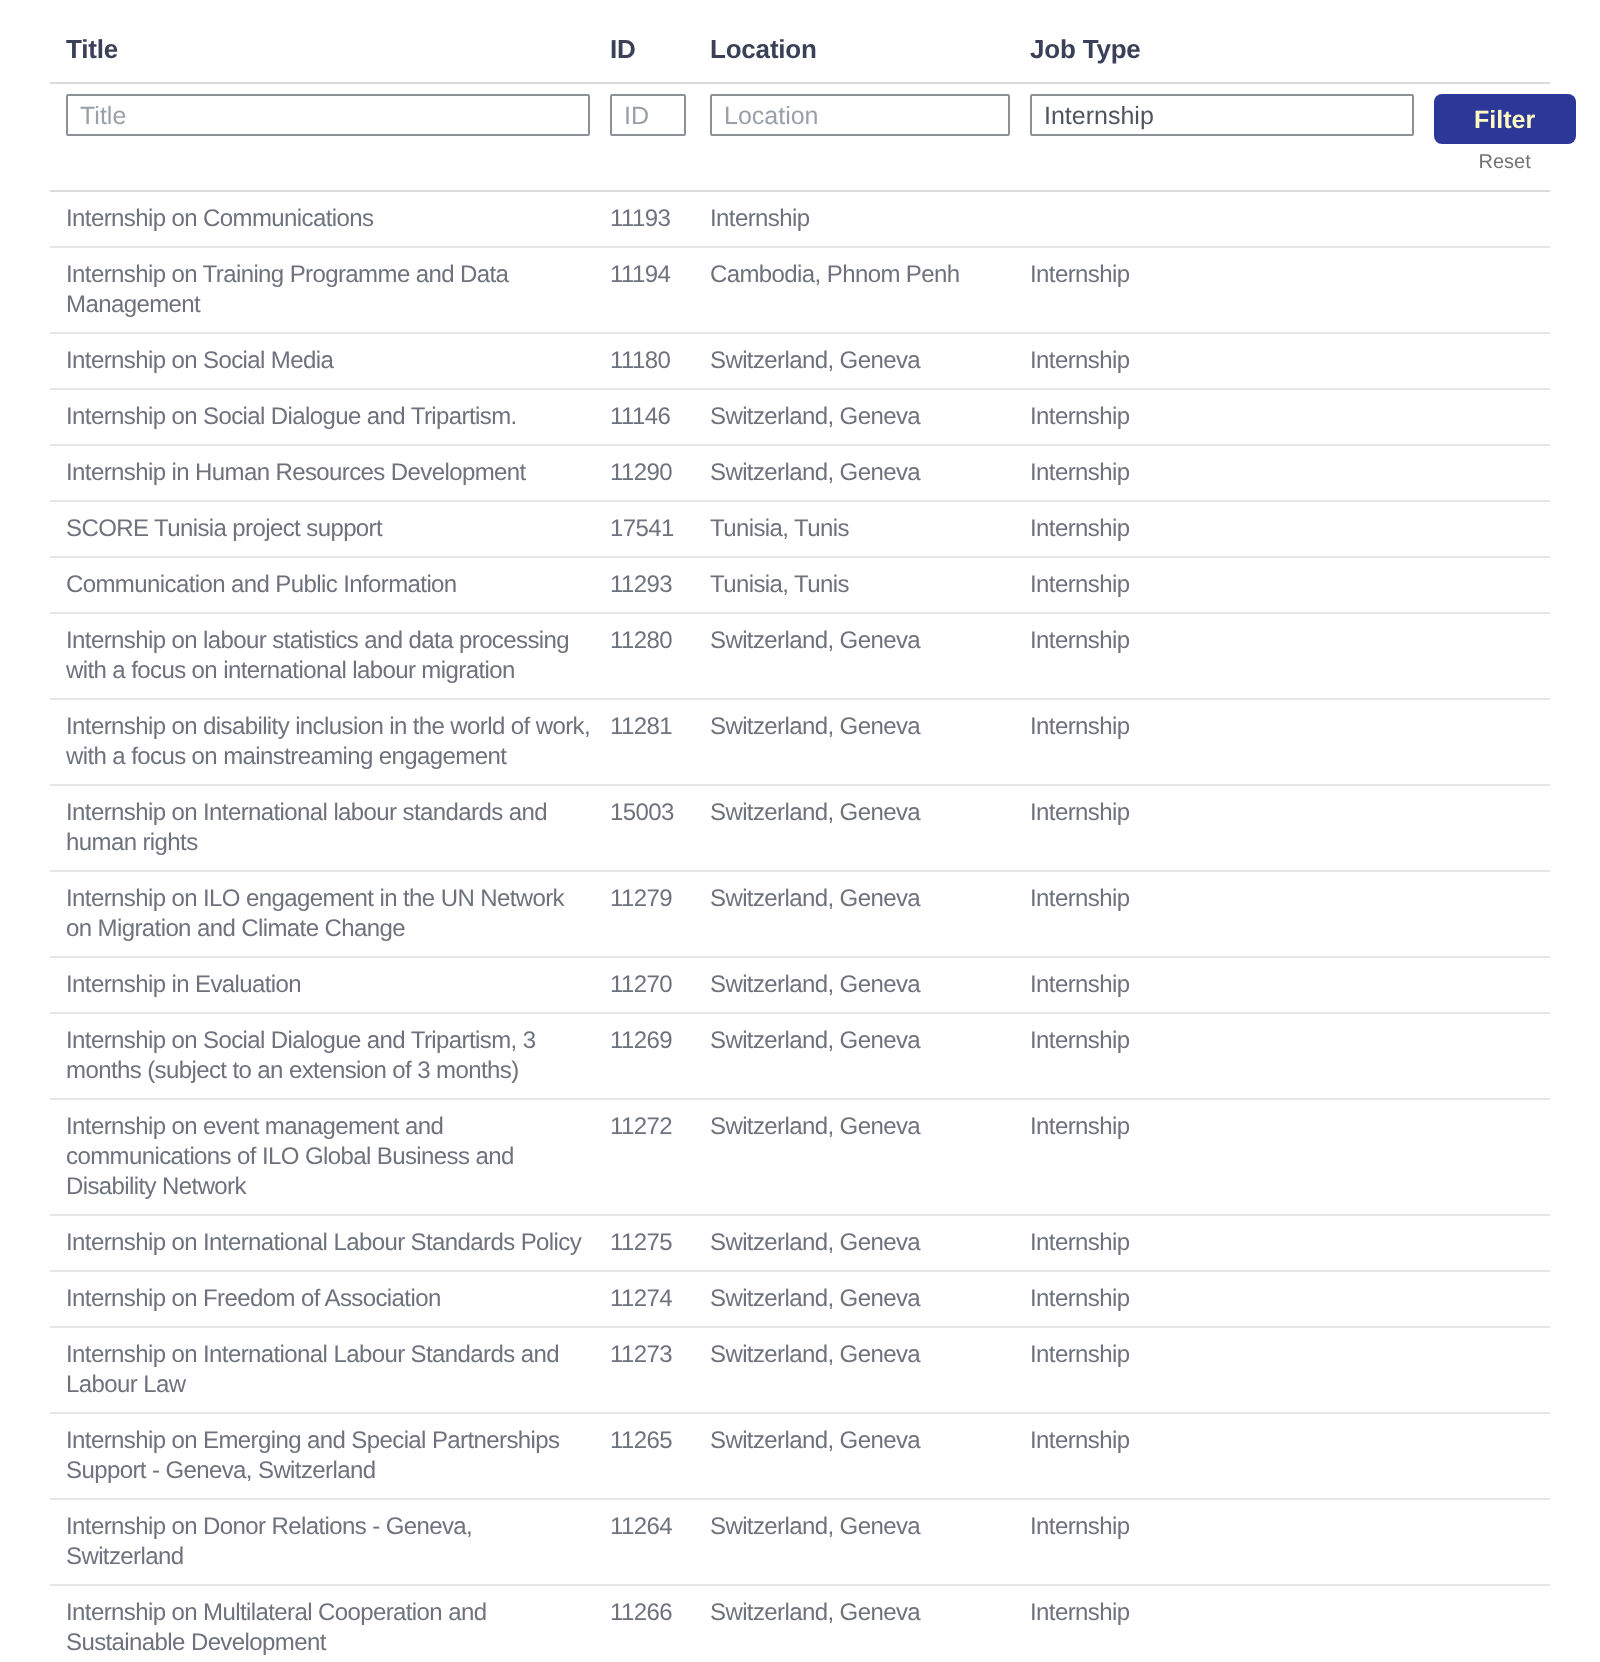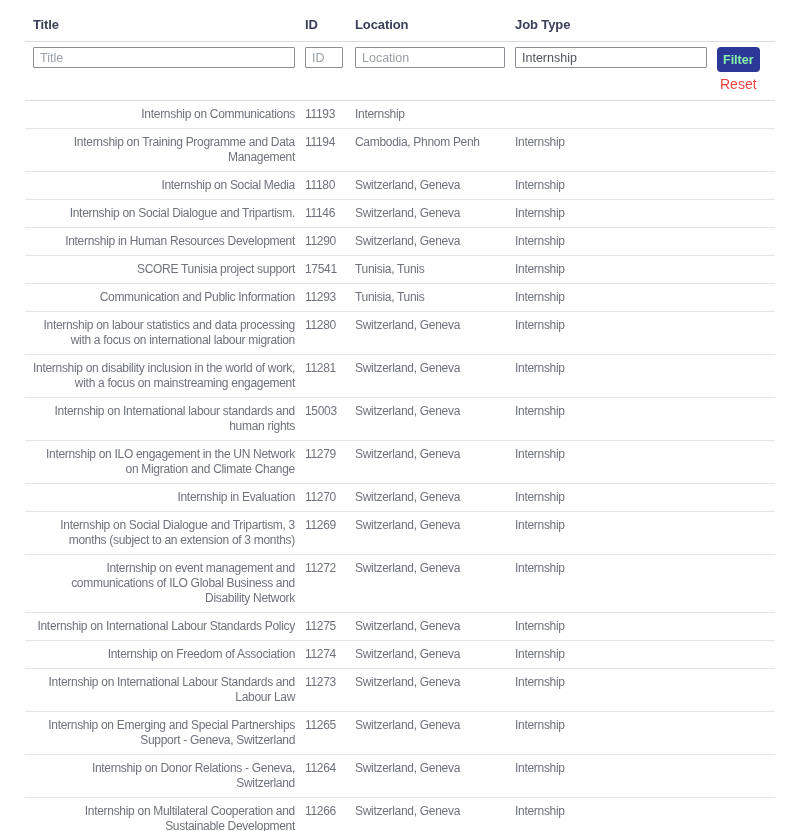--- a/index.html
+++ b/index.html
@@ -44,48 +44,48 @@
   .filter-input::placeholder { color: #9aa0a8; }
   .w-title { width: 262px; }
   .w-id { width: 38px; }
   .w-loc { width: 150px; }
   .w-jt { width: 192px; }
   .jt-cell { display: flex; align-items: flex-start; }
   .btn-stack { margin-left: 10px; display: flex; flex-direction: column; align-items: center; }
   .filter-btn {
     height: 25px;
     background: #2c3897;
-    color: #86efac;
+    color: #fef9c3;
     border: none;
     border-radius: 4px;
     font-family: "Liberation Sans", sans-serif;
     font-size: 12.5px;
     font-weight: 700;
-    padding: 0 6px;
+    padding: 0 20px;
     cursor: pointer;
   }
   .reset-link {
     margin-top: 4px;
-    font-size: 14px;
-    color: #ef4444;
+    font-size: 10px;
+    color: #737373;
     text-decoration: none;
     cursor: pointer;
   }
 
   
   .job-row { border-bottom: 1px solid #e5e6e8; }
   .job-row:last-child { border-bottom: none; }
   .cell {
     padding: 6px 0 6px 8px;
     font-size: 12px;
     line-height: 15px;
     letter-spacing: -0.3px;
     color: #6e727c;
   }
-  .cell-title { padding-right: 2px; cursor: pointer; text-align: right; }
+  .cell-title { padding-right: 2px; cursor: pointer; }
 </style>
 </head>
 <body>
 
 <div class="page">
 
   <div class="grid header-row">
     <div class="hcell">Title</div>
     <div class="hcell">ID</div>
     <div class="hcell">Location</div>

